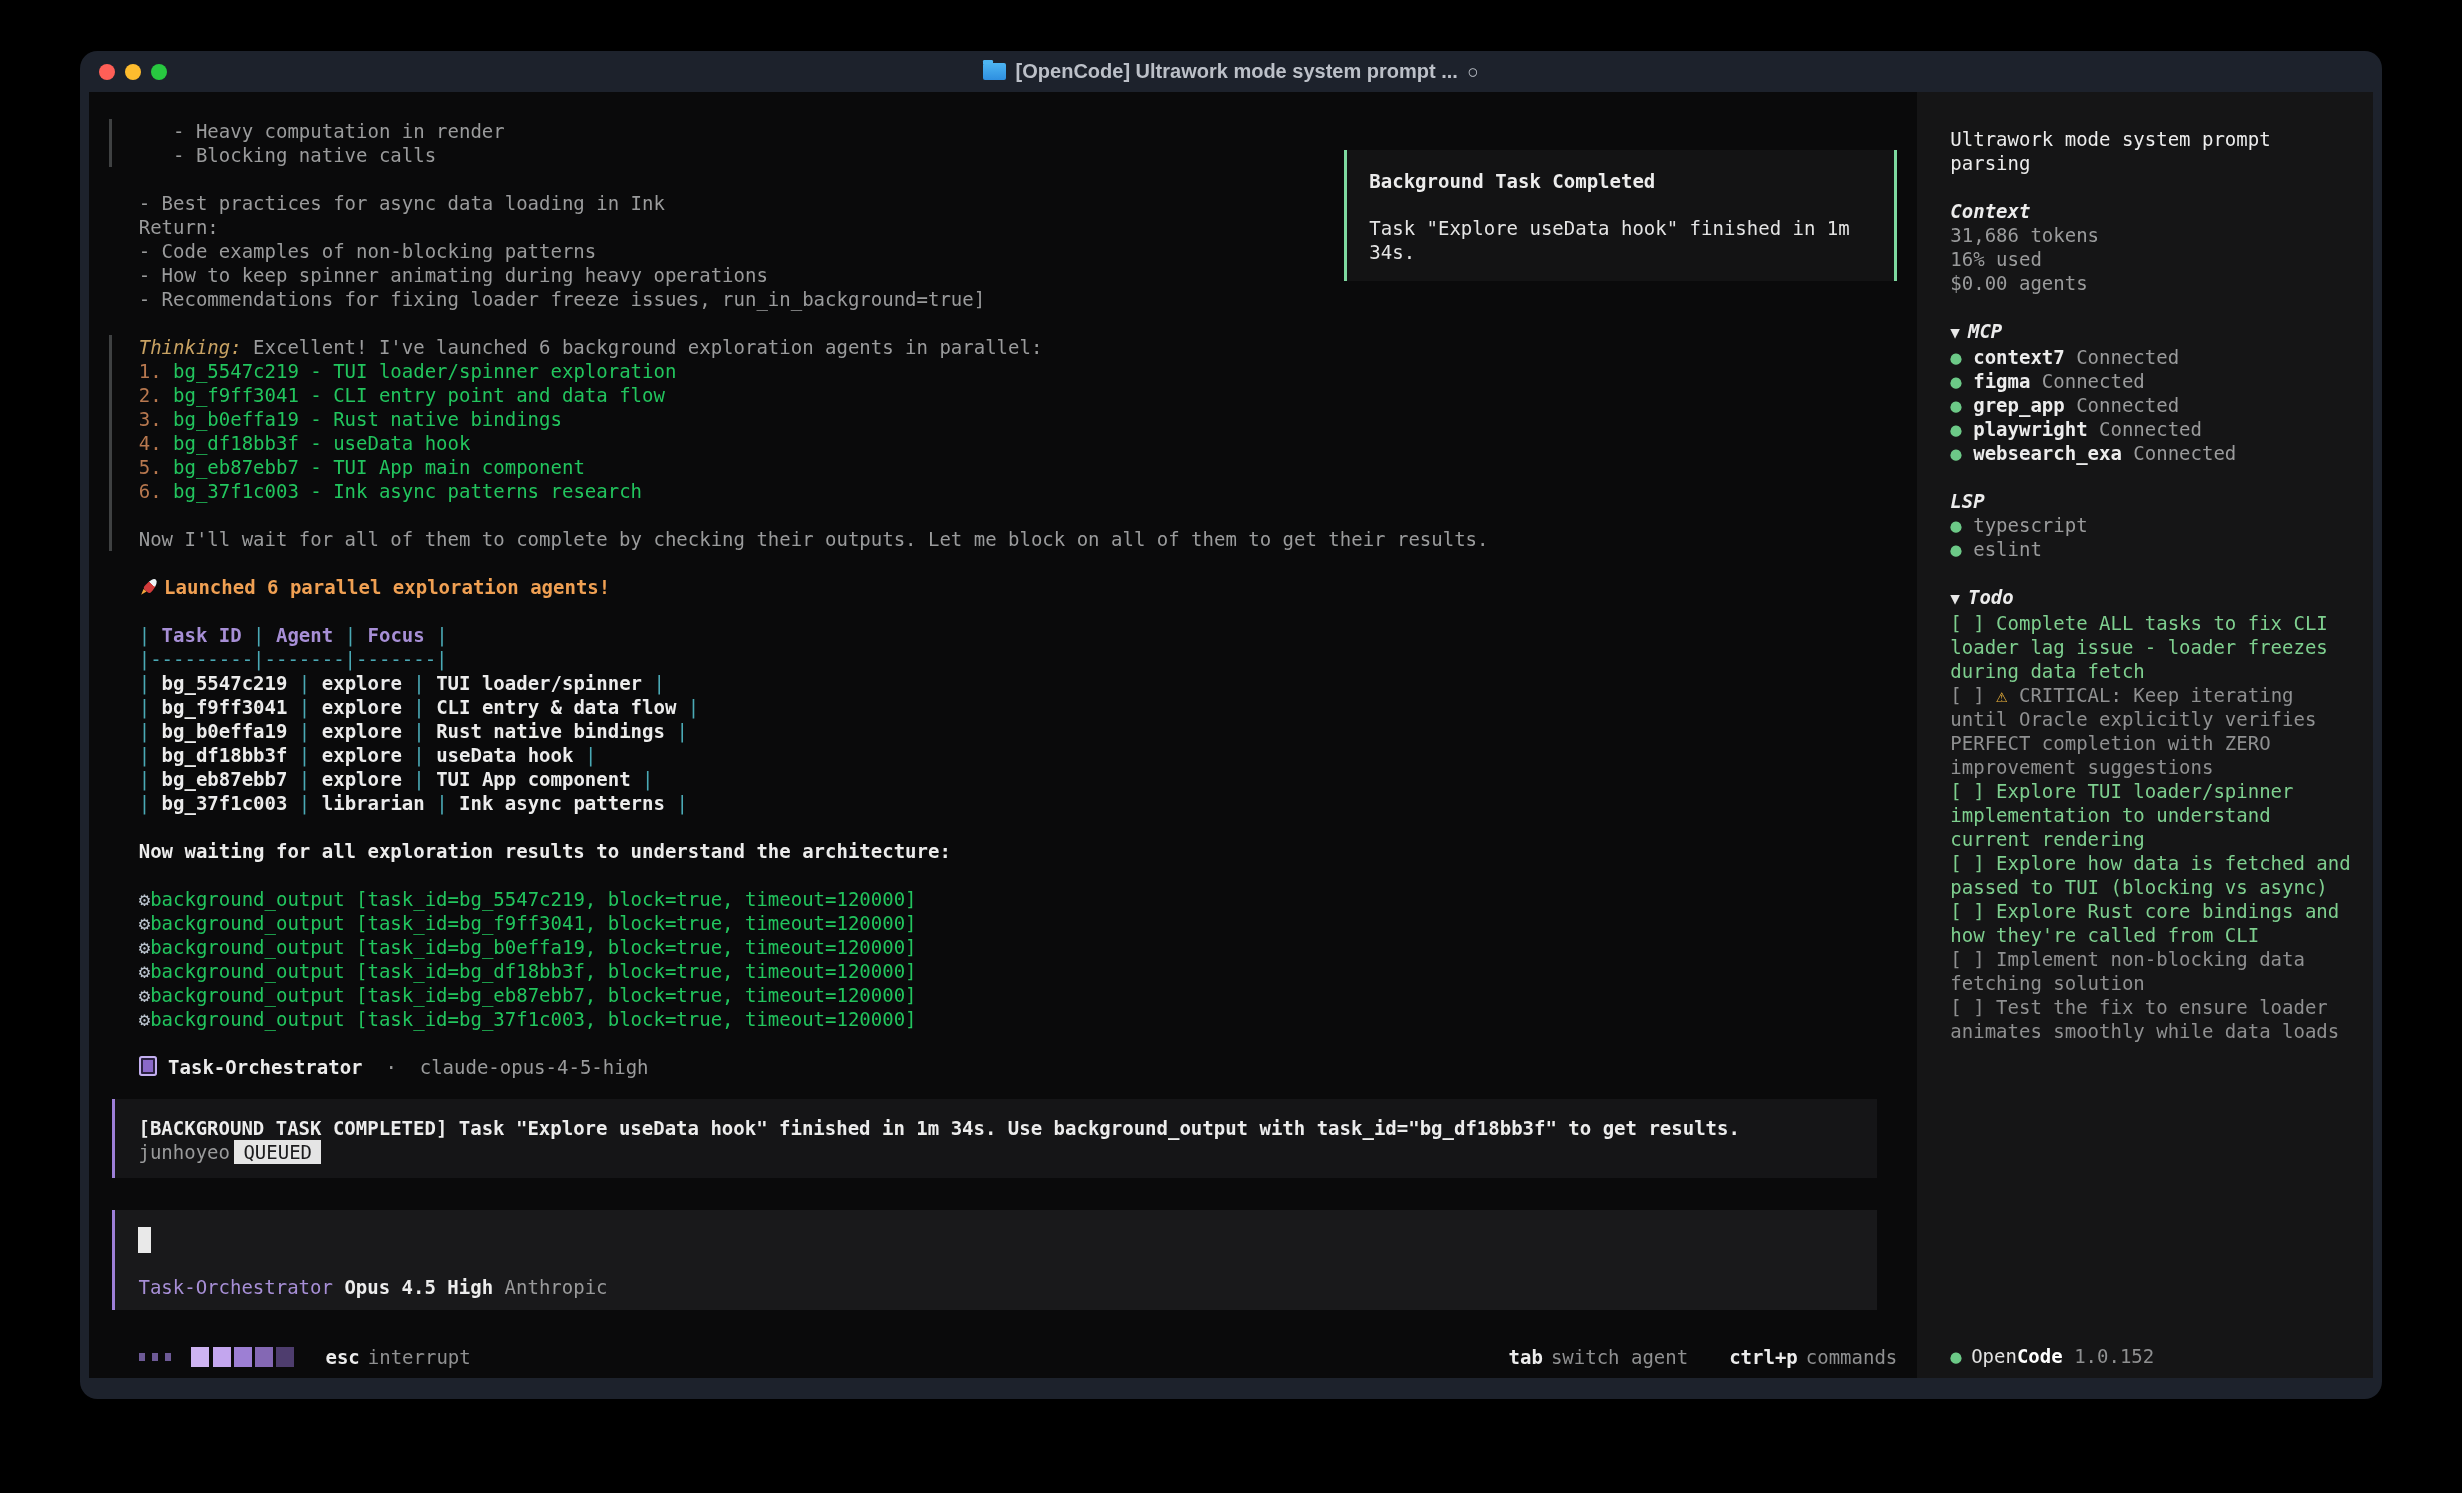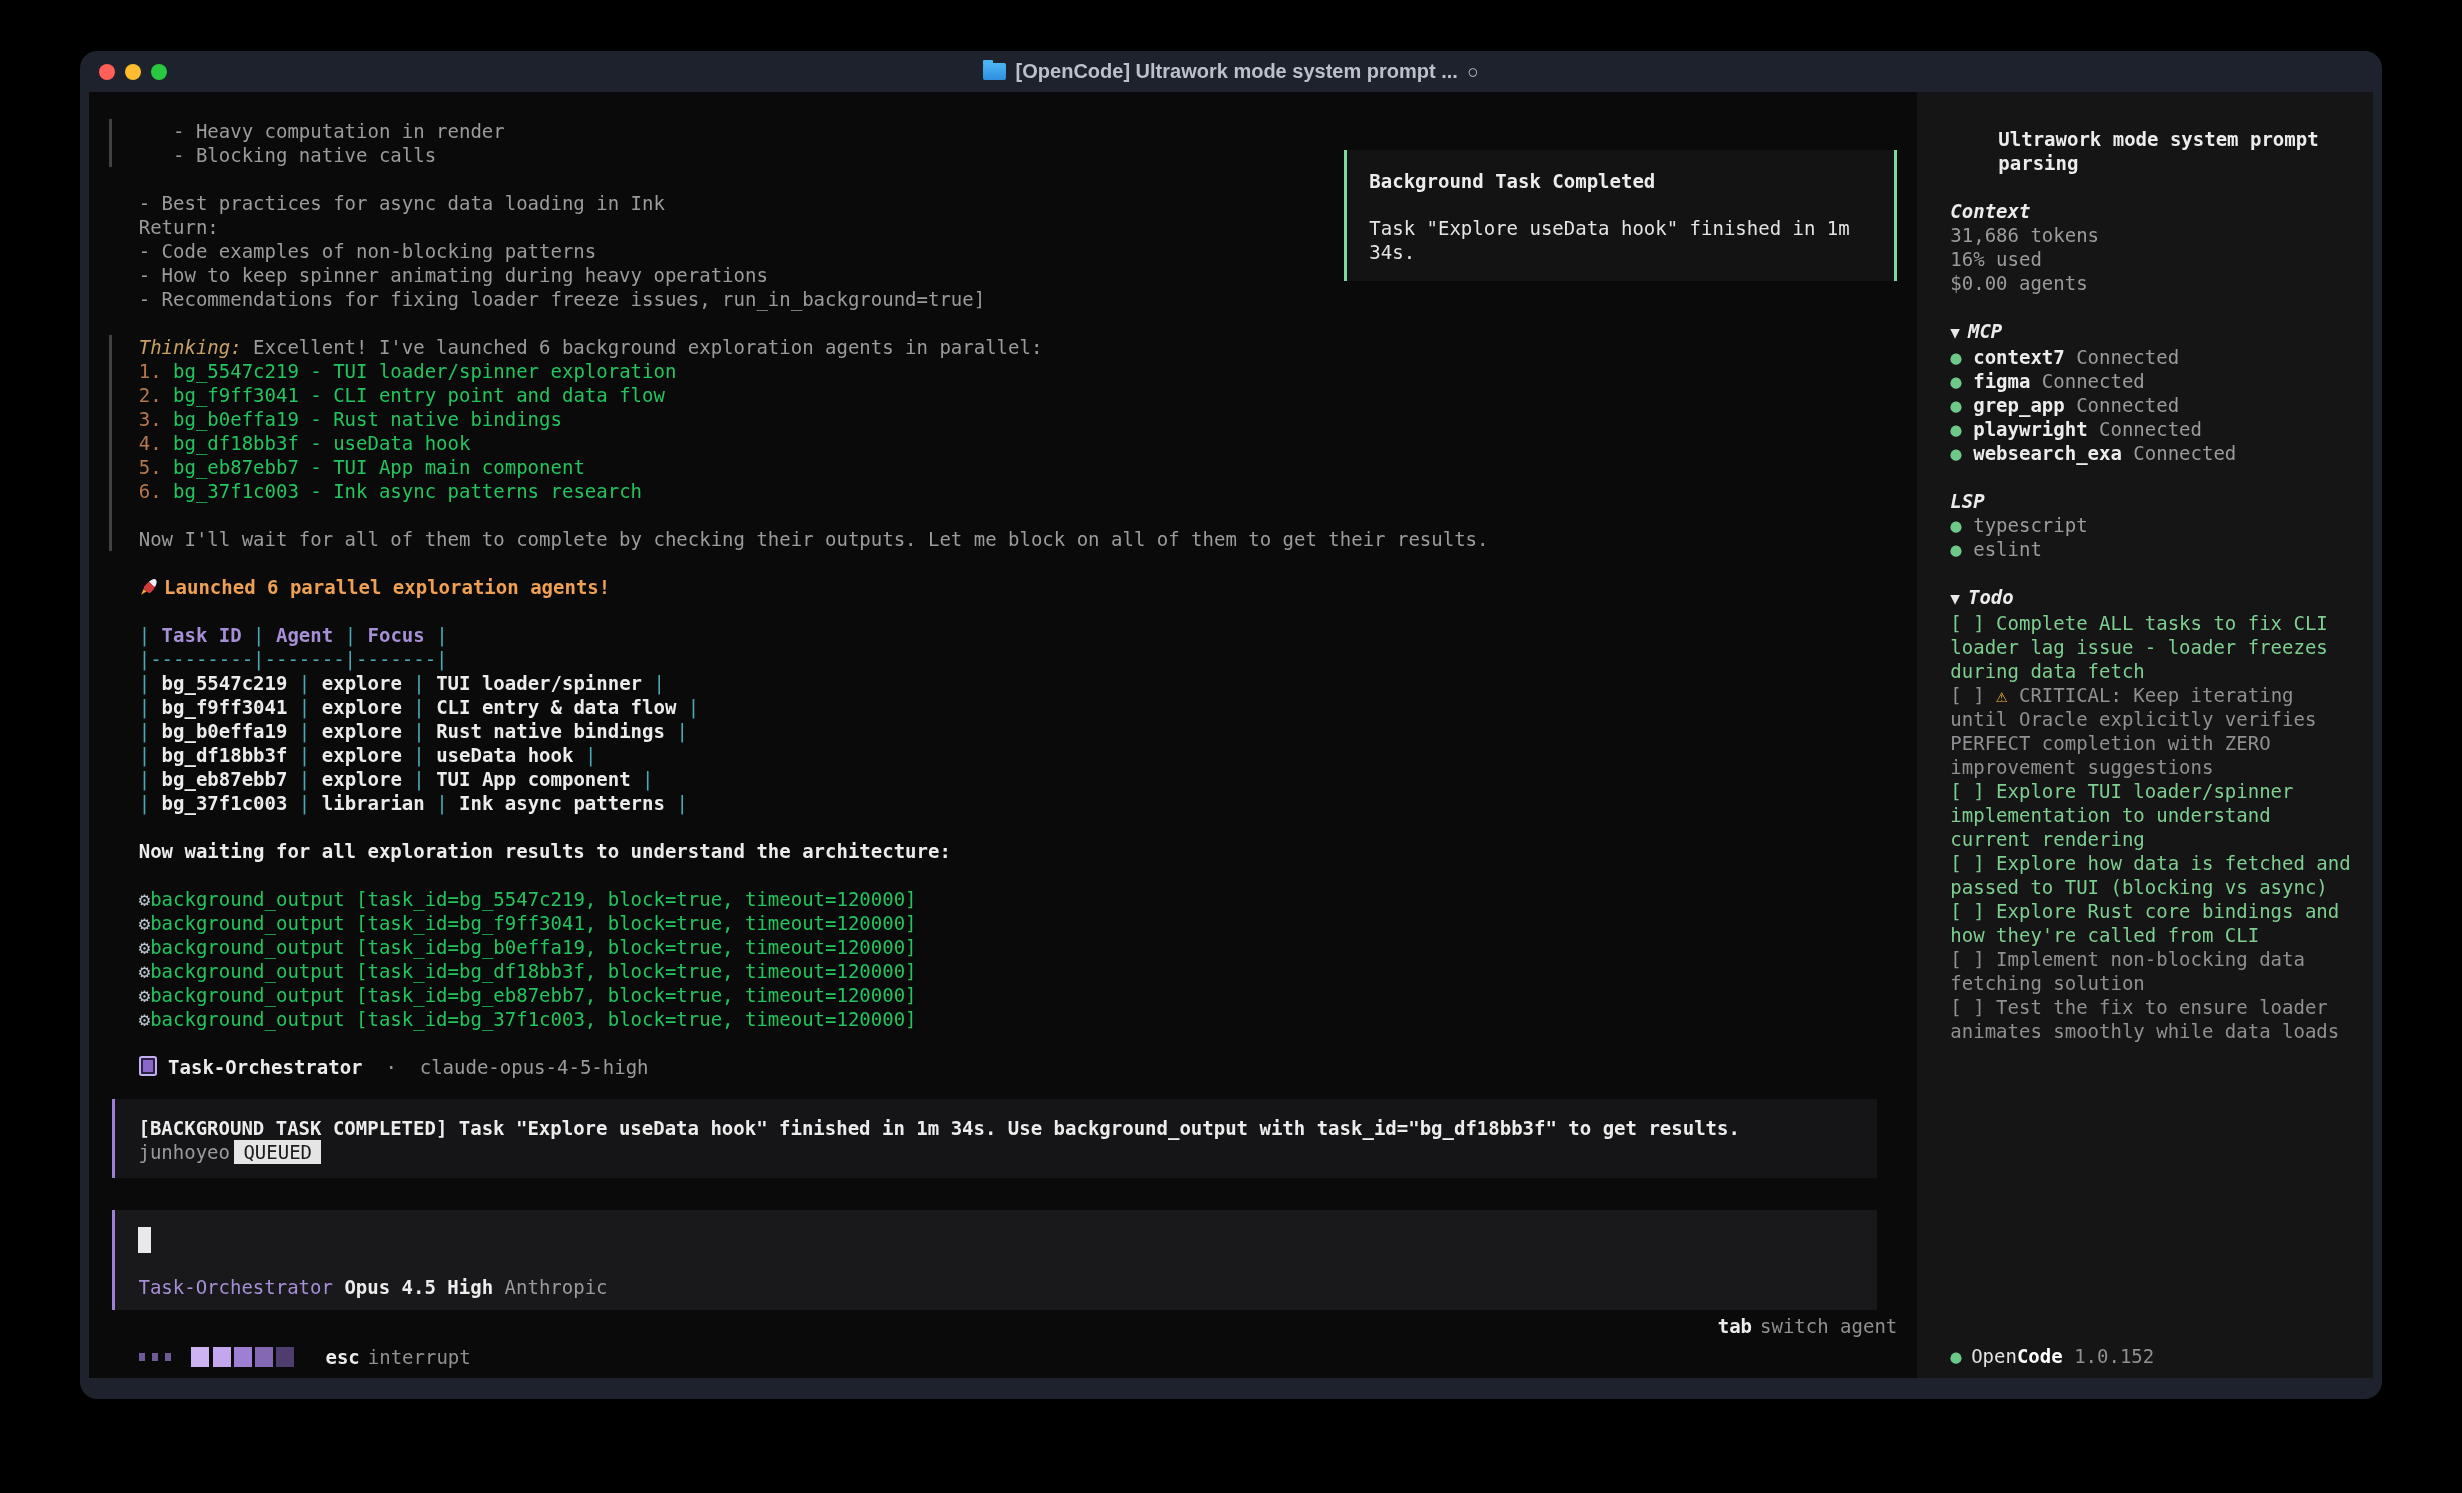--- a/index.html
+++ b/index.html
@@ -75,23 +75,23 @@
   .agentinfo{margin-top:auto;white-space:pre;}
   
   .statusbar{margin-top:auto;height:41px;display:flex;align-items:center;
           padding:0 20px 0 50px;font-size:19px;}
   .spinner{display:flex;align-items:center;gap:3.3px;margin-right:31px;}
   .sdot{width:6px;height:7.4px;background:#6d5a96;margin-right:4px;}
   .sblock{width:18px;height:20px;}
   .skey{color:#ececec;font-weight:bold;}
   .slabel{color:#8f9091;margin-left:8px;}
   .hint{white-space:pre;}
-  .hints-right{margin-left:auto;display:flex;gap:41px;flex-direction:column;}
-  
-  .sb-title{color:#ececec;font-weight:bold;line-height:24px;white-space:pre-wrap;margin-left:48px;}
+  .hints-right{margin-left:auto;display:flex;gap:41px;}
+  
+  .sb-title{color:#ececec;font-weight:normal;line-height:24px;white-space:pre-wrap;}
   .sb-head{color:#ececec;font-weight:bold;line-height:24px;font-style:italic;}
   .tri{color:#e8e8e8;font-size:16px;margin-right:8px;}
   .sb-line{line-height:24px;white-space:pre;}
   .dot{color:#6cc987;margin-right:9.4px;}
   .sb-version{position:absolute;bottom:10.7px;left:33px;white-space:pre;font-size:19px;}
   .vbrand-a{color:#e2e2e2}.vbrand-b{color:#ffffff;font-weight:bold}.vnum{color:#8f9091}
 </style>
 </head>
 <body>
 

